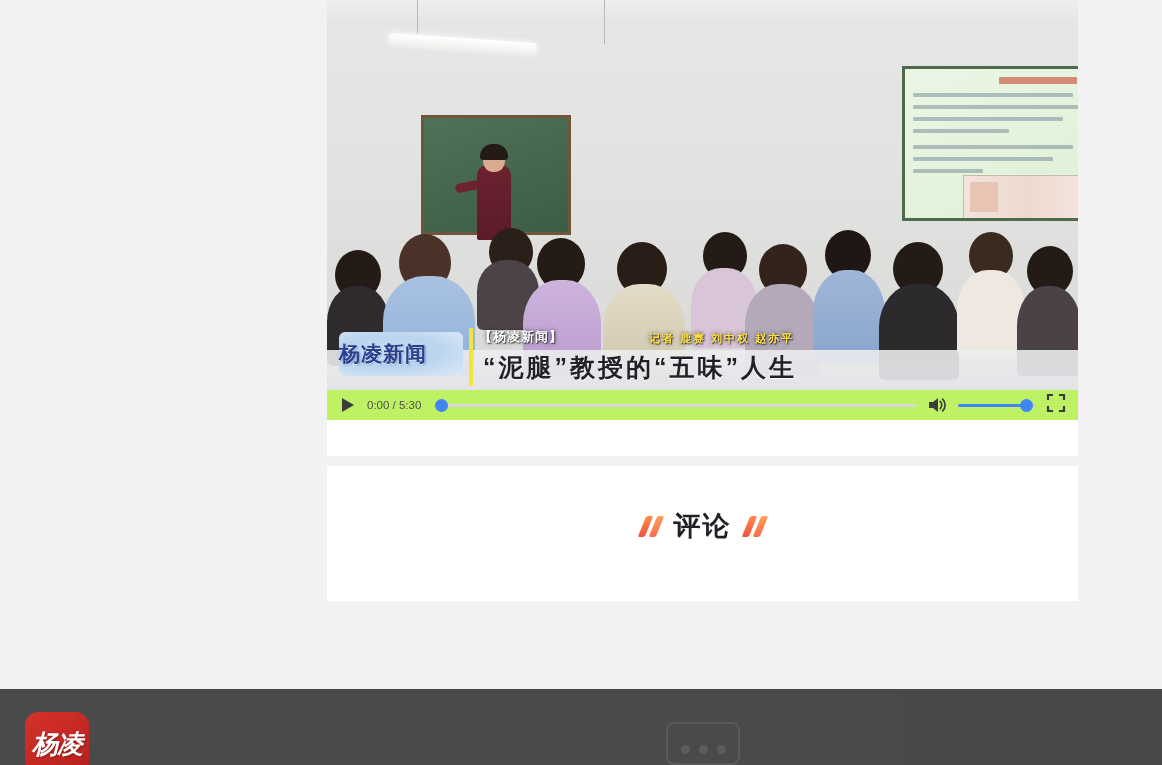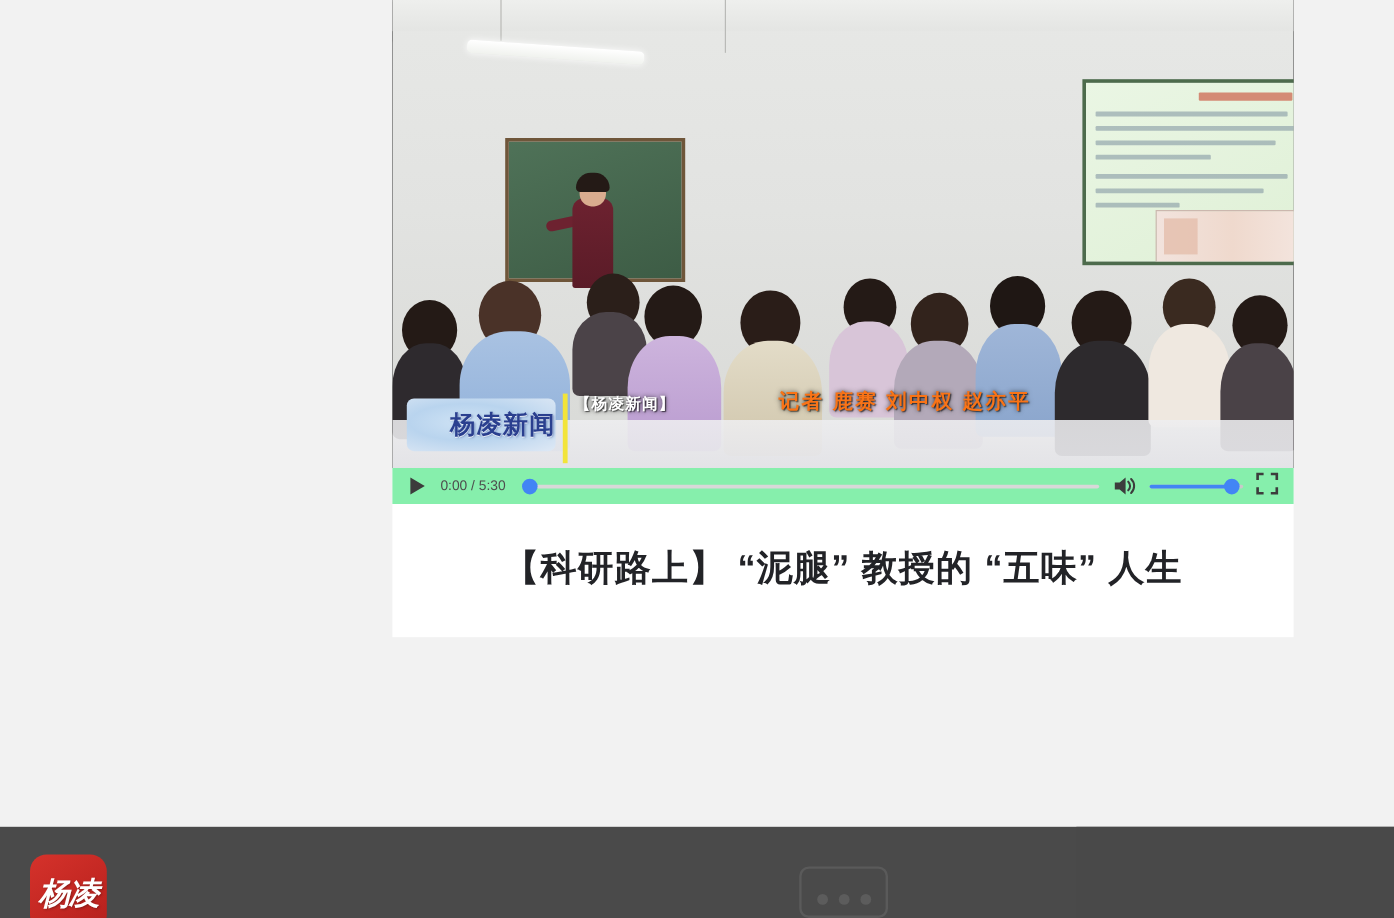--- a/index.html
+++ b/index.html
@@ -55,34 +55,34 @@
   .student { position:absolute; border-radius: 45% 45% 6px 6px; }
   .s-head { position:absolute; border-radius: 50%; background:#241a16; }
   .crowd { position:absolute; left:0; top: 228px; width: 100%; height: 162px; }
 
   
   .lower-third { position:absolute; left:0; bottom: 0; width:100%; height: 66px; }
   .lt-bg { position:absolute; left:0; bottom:0; width:100%; height:40px;
            background: linear-gradient(180deg, rgba(238,238,240,.88), rgba(228,228,232,.94)); }
   .lt-logo { position:absolute; left: 12px; bottom: 14px; width: 124px; height: 44px;
            background: radial-gradient(ellipse at 40% 45%, #cfe3f5 0%, #b9d4ee 45%, #dfe9f5 100%);
-           border-radius: 6px; display:flex; align-items:center; justify-content:flex-end; }
+           border-radius: 6px; display:flex; align-items:center; justify-content:flex-start; }
   .lt-logo span { font-size: 21px; font-weight: 700; color: #2a3f8f; letter-spacing: 1px;
            text-shadow: 0 1px 0 rgba(255,255,255,.8), 1px 1px 2px rgba(30,60,140,.5); }
   .lt-bar { position:absolute; left: 142px; bottom: 4px; width: 4px; height: 58px; background:#f2e43a; }
   .lt-kicker { position:absolute; left: 152px; bottom: 44px; font-size: 13px; font-weight:700;
            color:#ffffff; text-shadow: 0 0 4px rgba(0,0,0,.65), 1px 1px 1px rgba(0,0,0,.6); letter-spacing:1px;}
-  .lt-credit { position:absolute; left: 322px; bottom: 44px; font-size: 17px; font-weight:700;
-           color:#f97316; text-shadow: 0 0 4px rgba(0,0,0,.7), 1px 1px 1px rgba(0,0,0,.6); letter-spacing:2px;}
+  .lt-credit { position:absolute; left: 322px; bottom: 44px; font-size: 11px; font-weight:700;
+           color:#fde047; text-shadow: 0 0 4px rgba(0,0,0,.7), 1px 1px 1px rgba(0,0,0,.6); letter-spacing:2px;}
   .lt-headline { position:absolute; left: 156px; bottom: 6px; font-size: 25px; font-weight: 700;
            color:#1f2126; letter-spacing: 3px;
            text-shadow: 0 1px 0 rgba(255,255,255,.85); white-space: nowrap; }
 
   
-  .controls { position:relative; width:751px; height: 30px; background:#86efac;
+  .controls { position:relative; width:751px; height: 30px; background:#bef264;
               display:flex; align-items:center; padding: 0 8px; gap: 0; }
   .play-btn { width: 26px; height: 26px; display:flex; align-items:center; justify-content:center;
               cursor:pointer; }
   .play-tri { width:0; height:0; border-left: 12px solid #3c3c3c;
               border-top: 7px solid transparent; border-bottom: 7px solid transparent; }
   .time { font-size: 11.5px; color:#4d4d4d; margin-left: 6px; white-space:nowrap;
           font-family:"Liberation Sans", sans-serif; }
   .progress-wrap { position:relative; flex: 1; height: 20px; margin-left: 12px; margin-right: 8px;
           display:flex; align-items:center; cursor:pointer; }
   .progress-track { position:absolute; left: 14px; right:0; height: 3px; background:#d8d8d8; border-radius:2px; }
@@ -208,20 +208,21 @@
           </div>
 
           <div class="lower-third">
             <div class="lt-bg"></div>
             <div class="lt-logo">
               <span>杨凌新闻</span>
             </div>
             <div class="lt-bar"></div>
             <div class="lt-kicker">【杨凌新闻】</div>
             <div class="lt-credit">记者 鹿赛 刘中权 赵亦平</div>
+            <div class="lt-headline">“泥腿”教授的“五味”人生</div>
           </div>
 
         </div>
       </div>
 
       <div class="controls">
         <div class="play-btn">
           <div class="play-tri"></div>
         </div>
         <div class="time">0:00 / 5:30</div>
@@ -245,26 +246,38 @@
         <div class="fs-btn">
           <svg width="20" height="20" viewBox="0 0 20 20">
             <path d="M2 7 V2 H7" stroke="#3c3c3c" stroke-width="2.2" fill="none"></path>
             <path d="M13 2 H18 V7" stroke="#3c3c3c" stroke-width="2.2" fill="none"></path>
             <path d="M18 13 V18 H13" stroke="#3c3c3c" stroke-width="2.2" fill="none"></path>
             <path d="M7 18 H2 V13" stroke="#3c3c3c" stroke-width="2.2" fill="none"></path>
           </svg>
         </div>
       </div>
 
-      <h1 class="article-title">【科研路上】 “泥腿” 教授的 “五味” 人生</h1>
       <div class="article-pad"></div>
     </div>
 
     <div class="gap"></div>
 
+    <div class="comment-card">
+      <div class="comment-head">
+        <div class="slashes">
+          <div class="slash"></div>
+          <div class="slash b"></div>
+        </div>
+        <div class="comment-title">评论</div>
+        <div class="slashes">
+          <div class="slash"></div>
+          <div class="slash b"></div>
+        </div>
+      </div>
+    </div>
 
   </div>
 
   <div class="bottom-bar">
     <div class="right-shade"></div>
   </div>
   <div class="app-logo">
     <span>杨凌</span>
   </div>
   <div class="placeholder-box">

